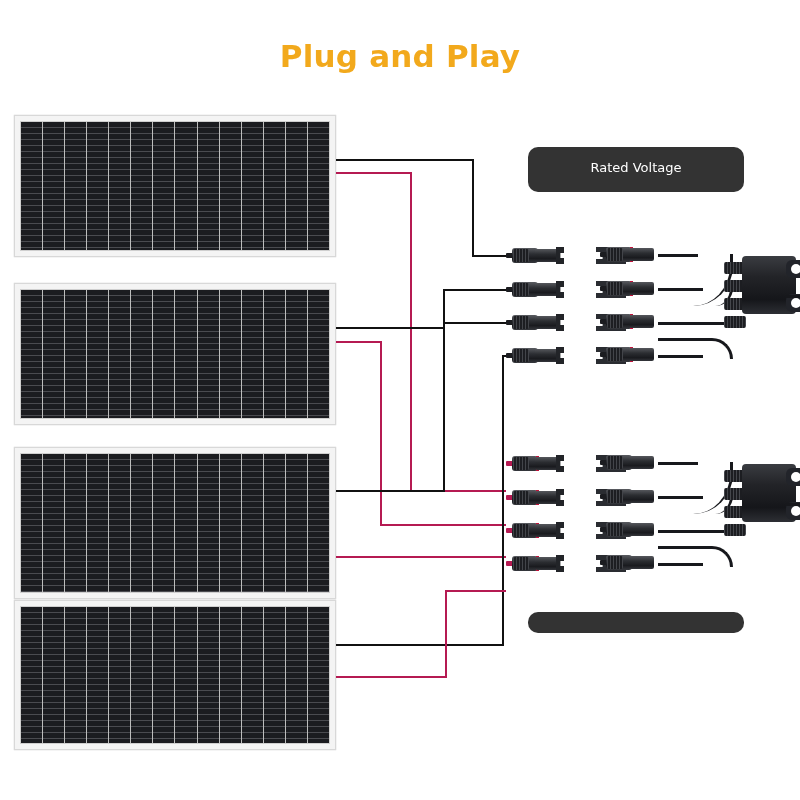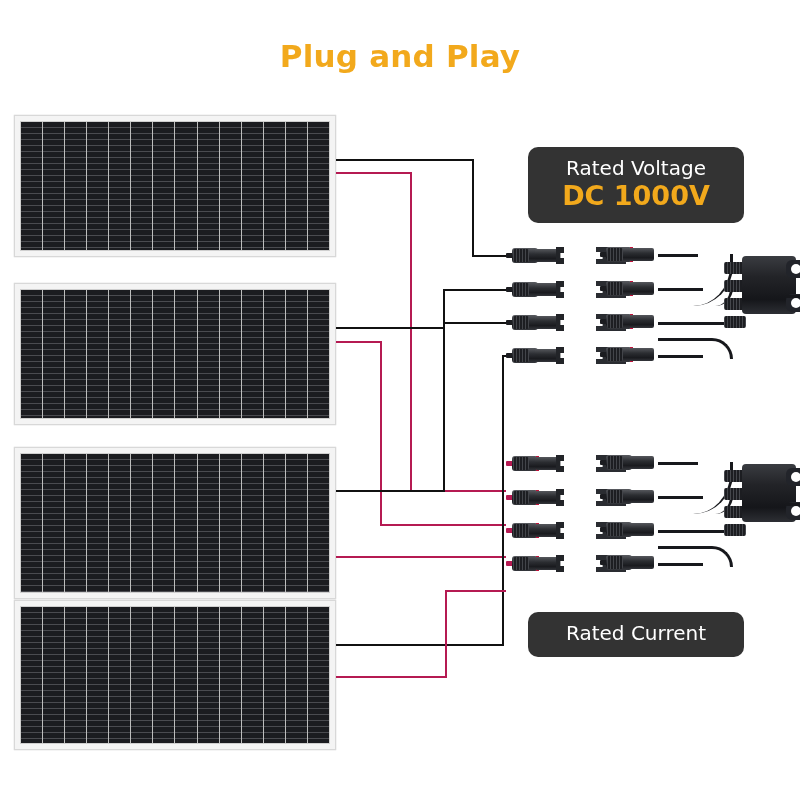--- a/index.html
+++ b/index.html
@@ -192,21 +192,21 @@
     position: absolute;
     background: #333333;
     border-radius: 10px;
     text-align: center;
     box-sizing: border-box;
     padding: 9px 16px 12px 16px;
     font-family: "DejaVu Sans", sans-serif;
   }
   .spec .label {
     color: #ffffff;
-    font-size: 20px;
+    font-size: 13px;
     line-height: 24px;
     white-space: nowrap;
   }
   .spec .value {
     color: #f2a91c;
     font-size: 27px;
     font-weight: bold;
     line-height: 31px;
     white-space: nowrap;
   }
@@ -515,20 +515,18 @@
     <div class="tail"></div>
     <div class="body-a"></div>
     <div class="ribs"></div>
     <div class="body-b"></div>
   </div>
 
   <div class="wire h black" style="left:786px; top:503px; width:14px; height:3px; background:#17181c;"></div>
 
   <div class="spec" style="left:528px; top:147px; width:216px;">
     <div class="label">Rated Voltage</div>
-    <div class="value">DC 1000V</div>
   </div>
 
   <div class="spec" style="left:528px; top:612px; width:216px;">
-    <div class="label">Rated Current</div>
   </div>
 
 </div>
 
 </body></html>

